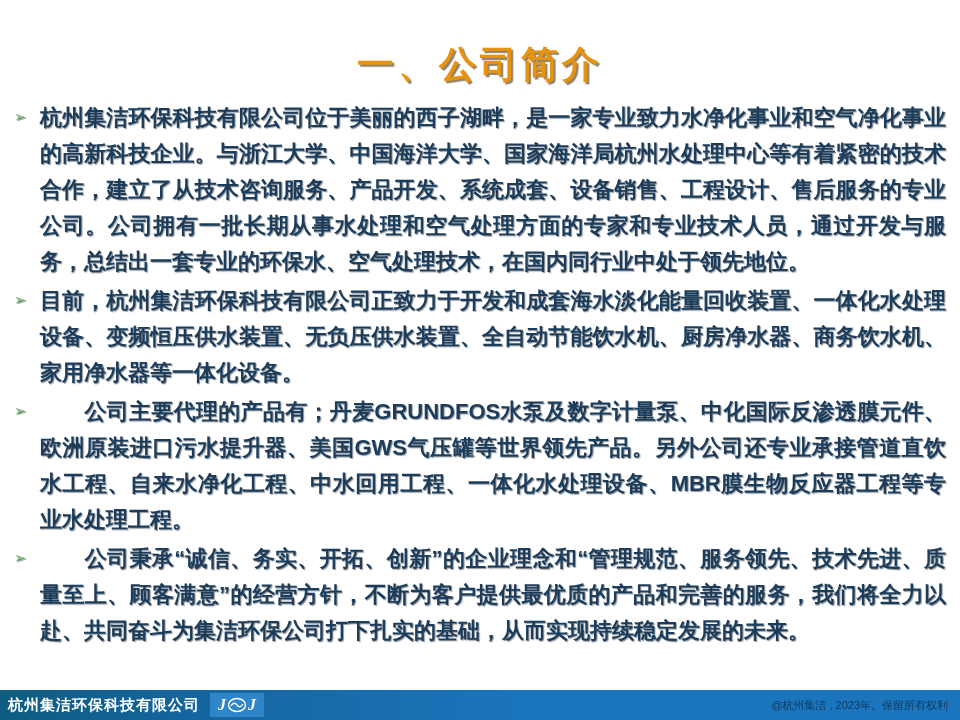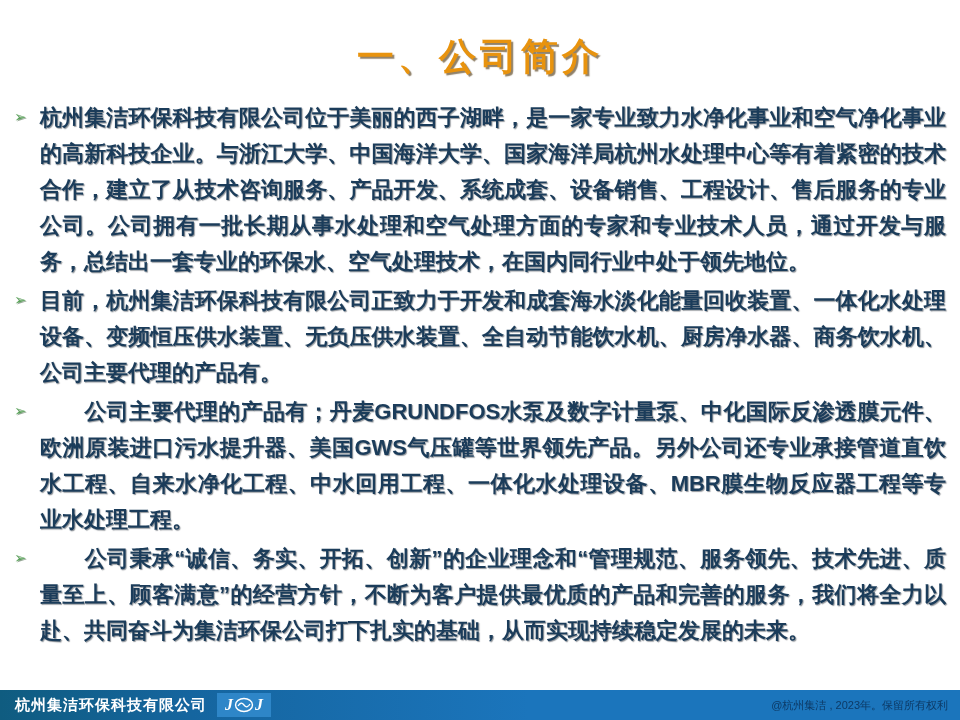--- a/index.html
+++ b/index.html
@@ -3,21 +3,21 @@
 <meta charset="utf-8">
 <style>
   html,body{margin:0;padding:0;}
   body{
     width:960px;height:720px;overflow:hidden;background:#ffffff;
     font-family:"Liberation Sans","DejaVu Sans",sans-serif;
     position:relative;
   }
   .slide{width:960px;height:720px;position:relative;}
   .title{
-    margin:0;padding-top:32px;text-align:center;
+    margin:0;padding-top:40px;text-align:center;
     font-size:37px;font-weight:bold;letter-spacing:4px;
     color:#e8930e;
     text-shadow:2px 2px 1px rgba(70,45,5,0.6);
   }
   .content{
     position:absolute;top:100px;left:0;right:0;
   }
   .bullet-para{
     position:relative;
     margin:0 14px 3px 14px;
@@ -37,21 +37,21 @@
     color:#5aa35a;
     text-shadow:1px 1px 0 rgba(20,60,20,0.45);
   }
   .footer{
     position:absolute;left:0;bottom:0;width:960px;height:30px;
     background:linear-gradient(90deg,#0f5c80 0%,#15659f 20%,#1b75bc 55%,#1b75bc 100%);
     display:flex;align-items:center;
   }
   .company-name{
     color:#ffffff;font-size:15px;font-weight:bold;
-    margin-left:15px;letter-spacing:1px;white-space:nowrap;
+    margin-left:8px;letter-spacing:1px;white-space:nowrap;
   }
   .logo-box{
     margin-left:10px;width:54px;height:24px;
     background:#2e86c8;
     display:flex;align-items:center;justify-content:center;gap:1px;
   }
   .logo-letter{
     color:#ffffff;font-size:16px;font-weight:bold;font-style:italic;
     font-family:"Liberation Serif","DejaVu Serif",serif;
     line-height:22px;
@@ -72,21 +72,21 @@
 
   <div class="content">
 
     <div class="bullet-para">
       <span class="bullet">➢</span>
       <p>杭州集洁环保科技有限公司位于美丽的西子湖畔，是一家专业致力水净化事业和空气净化事业的高新科技企业。与浙江大学、中国海洋大学、国家海洋局杭州水处理中心等有着紧密的技术合作，建立了从技术咨询服务、产品开发、系统成套、设备销售、工程设计、售后服务的专业公司。公司拥有一批长期从事水处理和空气处理方面的专家和专业技术人员，通过开发与服务，总结出一套专业的环保水、空气处理技术，在国内同行业中处于领先地位。</p>
     </div>
 
     <div class="bullet-para">
       <span class="bullet">➢</span>
-      <p>目前，杭州集洁环保科技有限公司正致力于开发和成套海水淡化能量回收装置、一体化水处理设备、变频恒压供水装置、无负压供水装置、全自动节能饮水机、厨房净水器、商务饮水机、公司主要代理的产品有。</p>
+      <p>目前，杭州集洁环保科技有限公司正致力于开发和成套海水淡化能量回收装置、一体化水处理设备、变频恒压供水装置、无负压供水装置、全自动节能饮水机、厨房净水器、商务饮水机、家用净水器等一体化设备。</p>
     </div>
 
     <div class="bullet-para">
       <span class="bullet">➢</span>
       <p>　　公司主要代理的产品有；丹麦GRUNDFOS水泵及数字计量泵、中化国际反渗透膜元件、欧洲原装进口污水提升器、美国GWS气压罐等世界领先产品。另外公司还专业承接管道直饮水工程、自来水净化工程、中水回用工程、一体化水处理设备、MBR膜生物反应器工程等专业水处理工程。</p>
     </div>
 
     <div class="bullet-para">
       <span class="bullet">➢</span>
       <p>　　公司秉承“诚信、务实、开拓、创新”的企业理念和“管理规范、服务领先、技术先进、质量至上、顾客满意”的经营方针，不断为客户提供最优质的产品和完善的服务，我们将全力以赴、共同奋斗为集洁环保公司打下扎实的基础，从而实现持续稳定发展的未来。</p>

